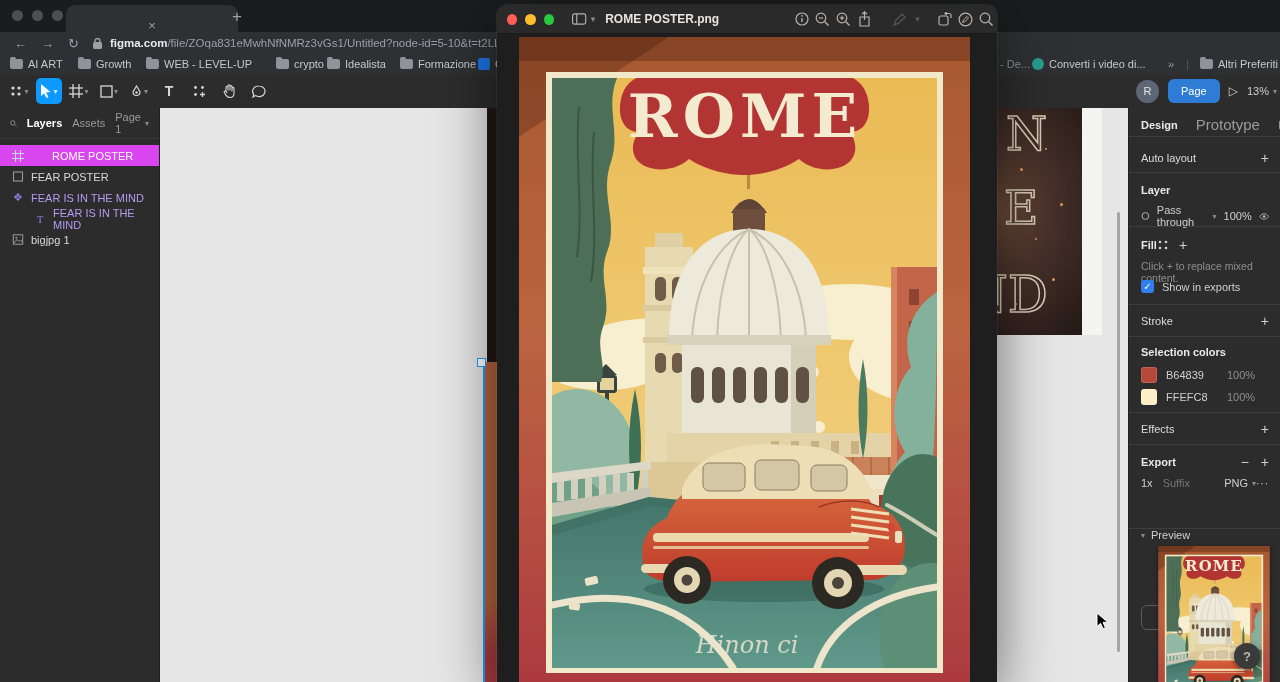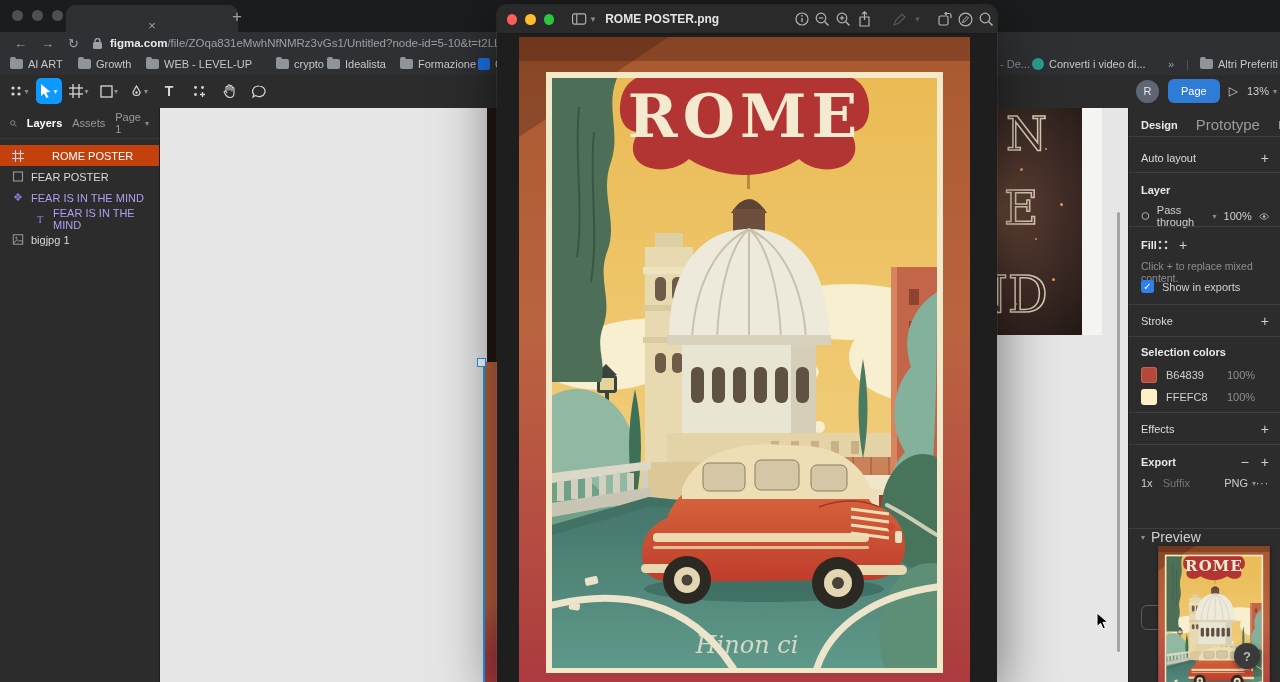--- a/index.html
+++ b/index.html
@@ -28,21 +28,21 @@
   
   .fig-toolbar{left:0;top:75px;width:1280px;height:33px;background:#2c2c2c;border-bottom:1px solid #1f1f1f;}
   .tool{width:26px;height:26px;display:flex;align-items:center;justify-content:center;border-radius:5px;color:#d7d7d7;}
   .tool.active{background:#0d99ff;}
   .chev{color:#8a8a8a;font-size:8px;margin-left:1px;}
   .fig-left{left:0;top:108px;width:160px;height:574px;background:#2c2c2c;border-right:1px solid #1f1f1f;box-sizing:border-box;}
   .lp-head{height:30px;display:flex;align-items:center;padding:0 10px;gap:10px;border-bottom:1px solid #383838;justify-content:center;}
   .lp-tab{font-size:11px;color:#9a9a9a;}
   .lp-tab.on{color:#fff;font-weight:700;}
   .layer-row{height:21px;display:flex;align-items:center;gap:7px;padding:0 0 0 12px;font-size:11px;color:#d9d9d9;}
-  .layer-row.sel{background:#c2410c;gap:28px;}
+  .layer-row.sel{background:#d946ef;gap:28px;}
   .layer-row.purple{color:#b49cf2;}
   .lic{width:12px;text-align:center;color:#9a9a9a;flex:none;font-size:11px;}
   .fig-canvas{left:160px;top:108px;width:968px;height:574px;background:#e6e6e6;overflow:hidden;}
   .fig-right{left:1128px;top:108px;width:152px;height:574px;background:#2c2c2c;border-left:1px solid #1f1f1f;box-sizing:border-box;}
   .sec-title{font-size:11px;font-weight:700;color:#e8e8e8;}
   .sec-plus{color:#cfcfcf;font-size:14px;font-weight:400;}
   .divider{position:absolute;left:0;width:152px;height:1px;background:#3e3e3e;}
   .rp-row{position:absolute;left:12px;width:128px;display:flex;align-items:center;}
   .grey{color:#8e8e8e;}
   .lite{color:#cfcfcf;}
@@ -617,21 +617,21 @@
           <span>PNG</span>
           <span class="chev">▾</span>
         </span>
       <span class="lite" style="font-size:10px;letter-spacing:1px">···</span>
     </div>
     <button class="export-btn">Export ROME POSTER</button>
     <div class="divider" style="top:420px"></div>
 
     <div class="rp-row" style="top:421px;gap:6px">
       <span class="grey" style="font-size:8px">▾</span>
-      <span class="lite" style="font-size:14px">Preview</span>
+      <span class="lite" style="font-size:11px">Preview</span>
     </div>
     <div class="abs" style="left:29px;top:438px;width:112px;height:136px;overflow:hidden;box-shadow:0 1px 4px rgba(0,0,0,.4)">
       <svg viewBox="0 0 451 650" width="112" height="161">
           <use href="#rome-poster"></use>
         </svg>
     </div>
     <div class="help-btn">?</div>
   </div>
 
   <div class="abs ql">

